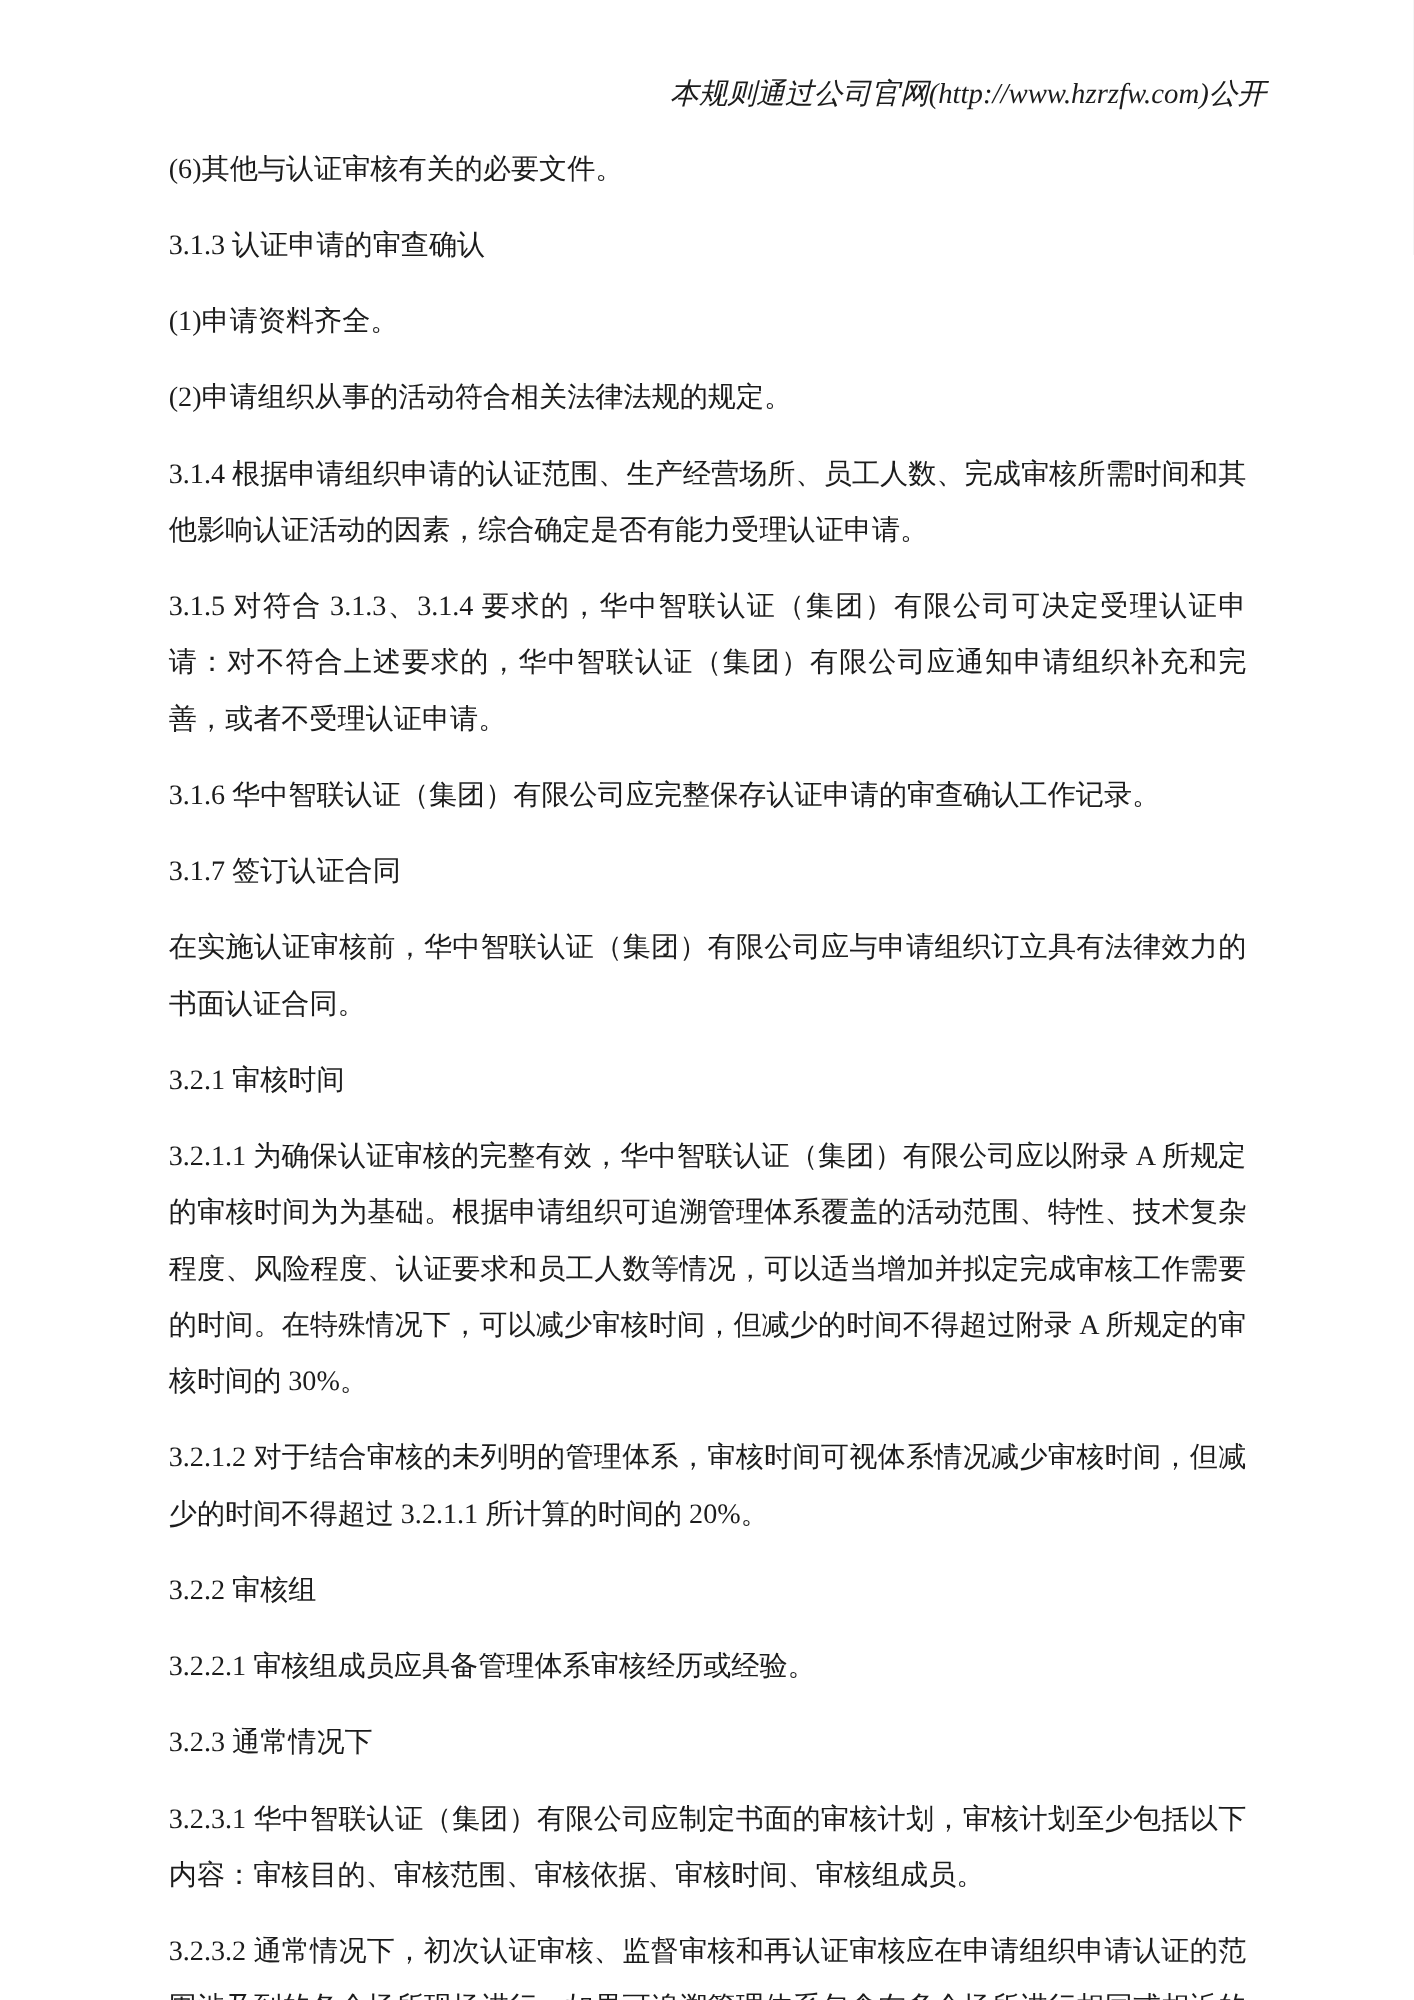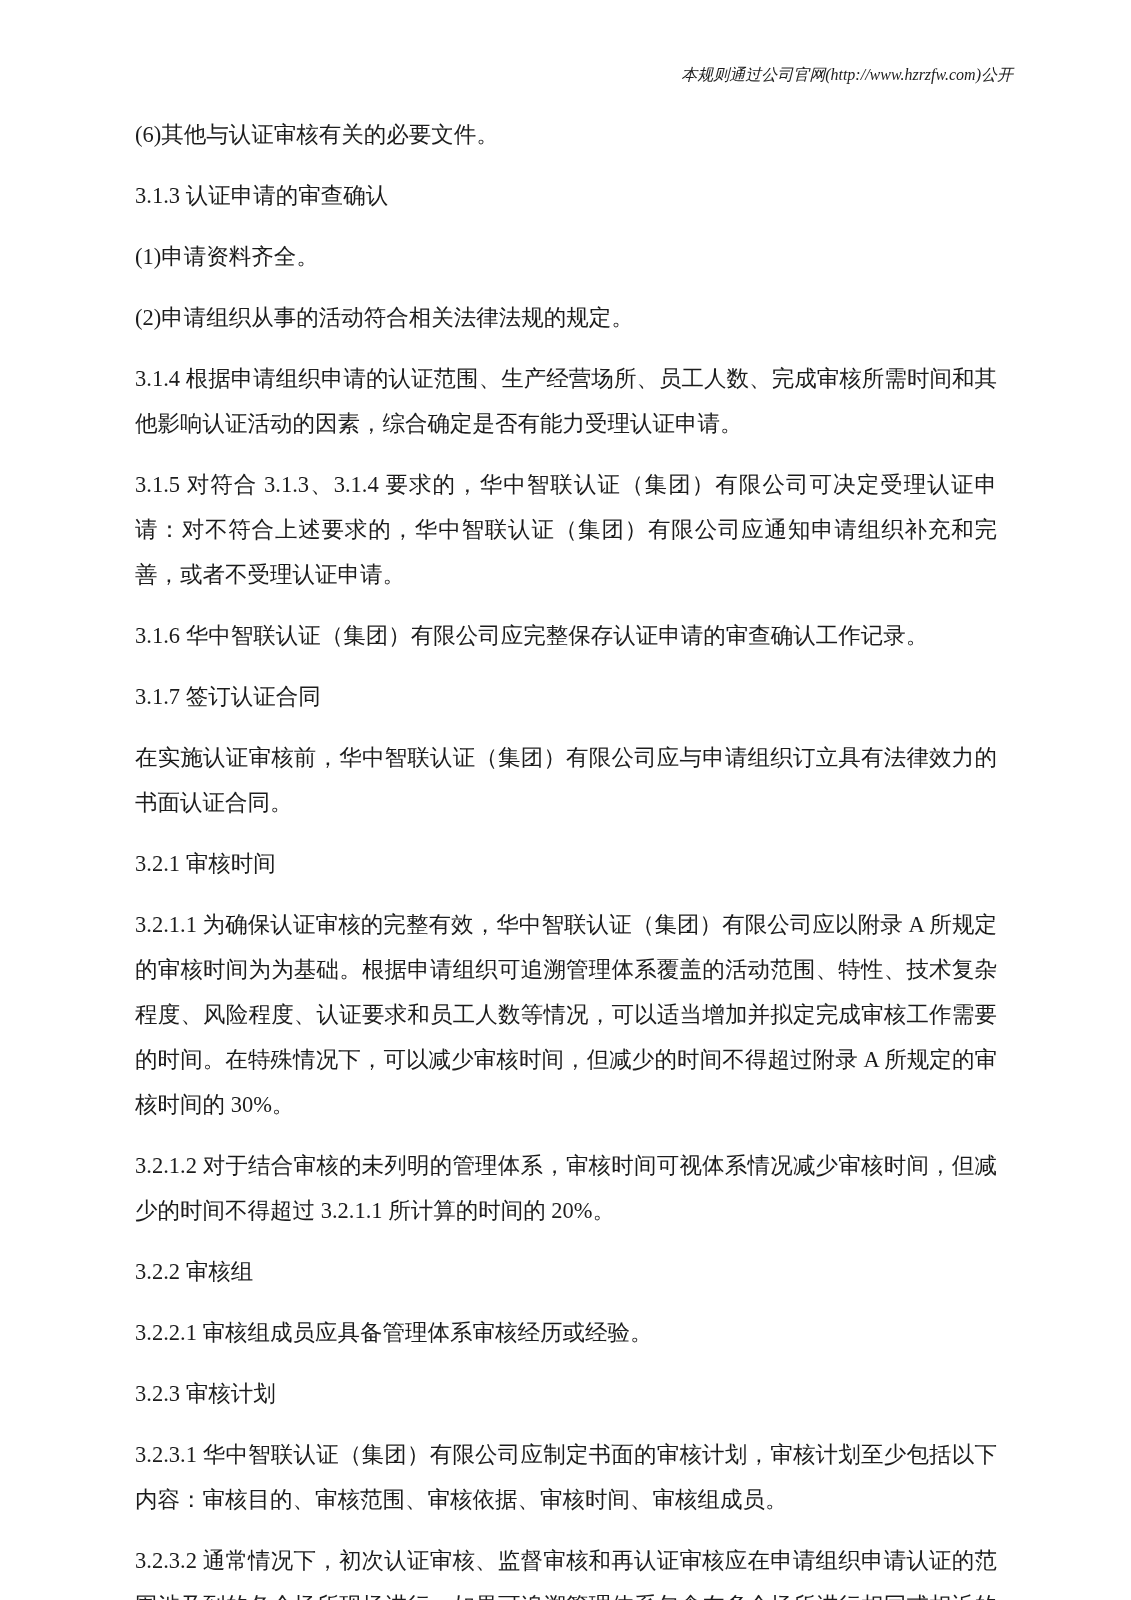--- a/index.html
+++ b/index.html
@@ -20,21 +20,21 @@
   .content {
     position: absolute;
     left: 119px;
     top: 54px;
     width: 894px;
   }
   .header-note {
     display: block;
     text-align: right;
     font-style: italic;
-    font-size: 16px;
+    font-size: 23px;
     line-height: 42px;
     white-space: nowrap;
     color: #1c1c1c;
   }
   .body-paragraphs {
     margin-top: 1px;
   }
   .para {
     margin: 16px;
     padding: 0;
@@ -80,20 +80,20 @@
 
         <p class="para">3.2.1.1 为确保认证审核的完整有效，华中智联认证（集团）有限公司应以附录 A 所规定的审核时间为为基础。根据申请组织可追溯管理体系覆盖的活动范围、特性、技术复杂程度、风险程度、认证要求和员工人数等情况，可以适当增加并拟定完成审核工作需要的时间。在特殊情况下，可以减少审核时间，但减少的时间不得超过附录 A 所规定的审核时间的 30%。</p>
 
         <p class="para">3.2.1.2 对于结合审核的未列明的管理体系，审核时间可视体系情况减少审核时间，但减少的时间不得超过 3.2.1.1 所计算的时间的 20%。</p>
 
 
         <p class="para">3.2.2 审核组</p>
 
         <p class="para">3.2.2.1 审核组成员应具备管理体系审核经历或经验。</p>
 
-        <p class="para">3.2.3 审核计划</p>
+        <p class="para">3.2.3 通常情况下</p>
 
         <p class="para">3.2.3.1 华中智联认证（集团）有限公司应制定书面的审核计划，审核计划至少包括以下内容：审核目的、审核范围、审核依据、审核时间、审核组成员。</p>
 
         <p class="para">3.2.3.2 通常情况下，初次认证审核、监督审核和再认证审核应在申请组织申请认证的范围涉及到的各个场所现场进行。如果可追溯管理体系包含在多个场所进行相同或相近的活</p>
       </div>
   </div>
 </div>
 
 </body></html>

